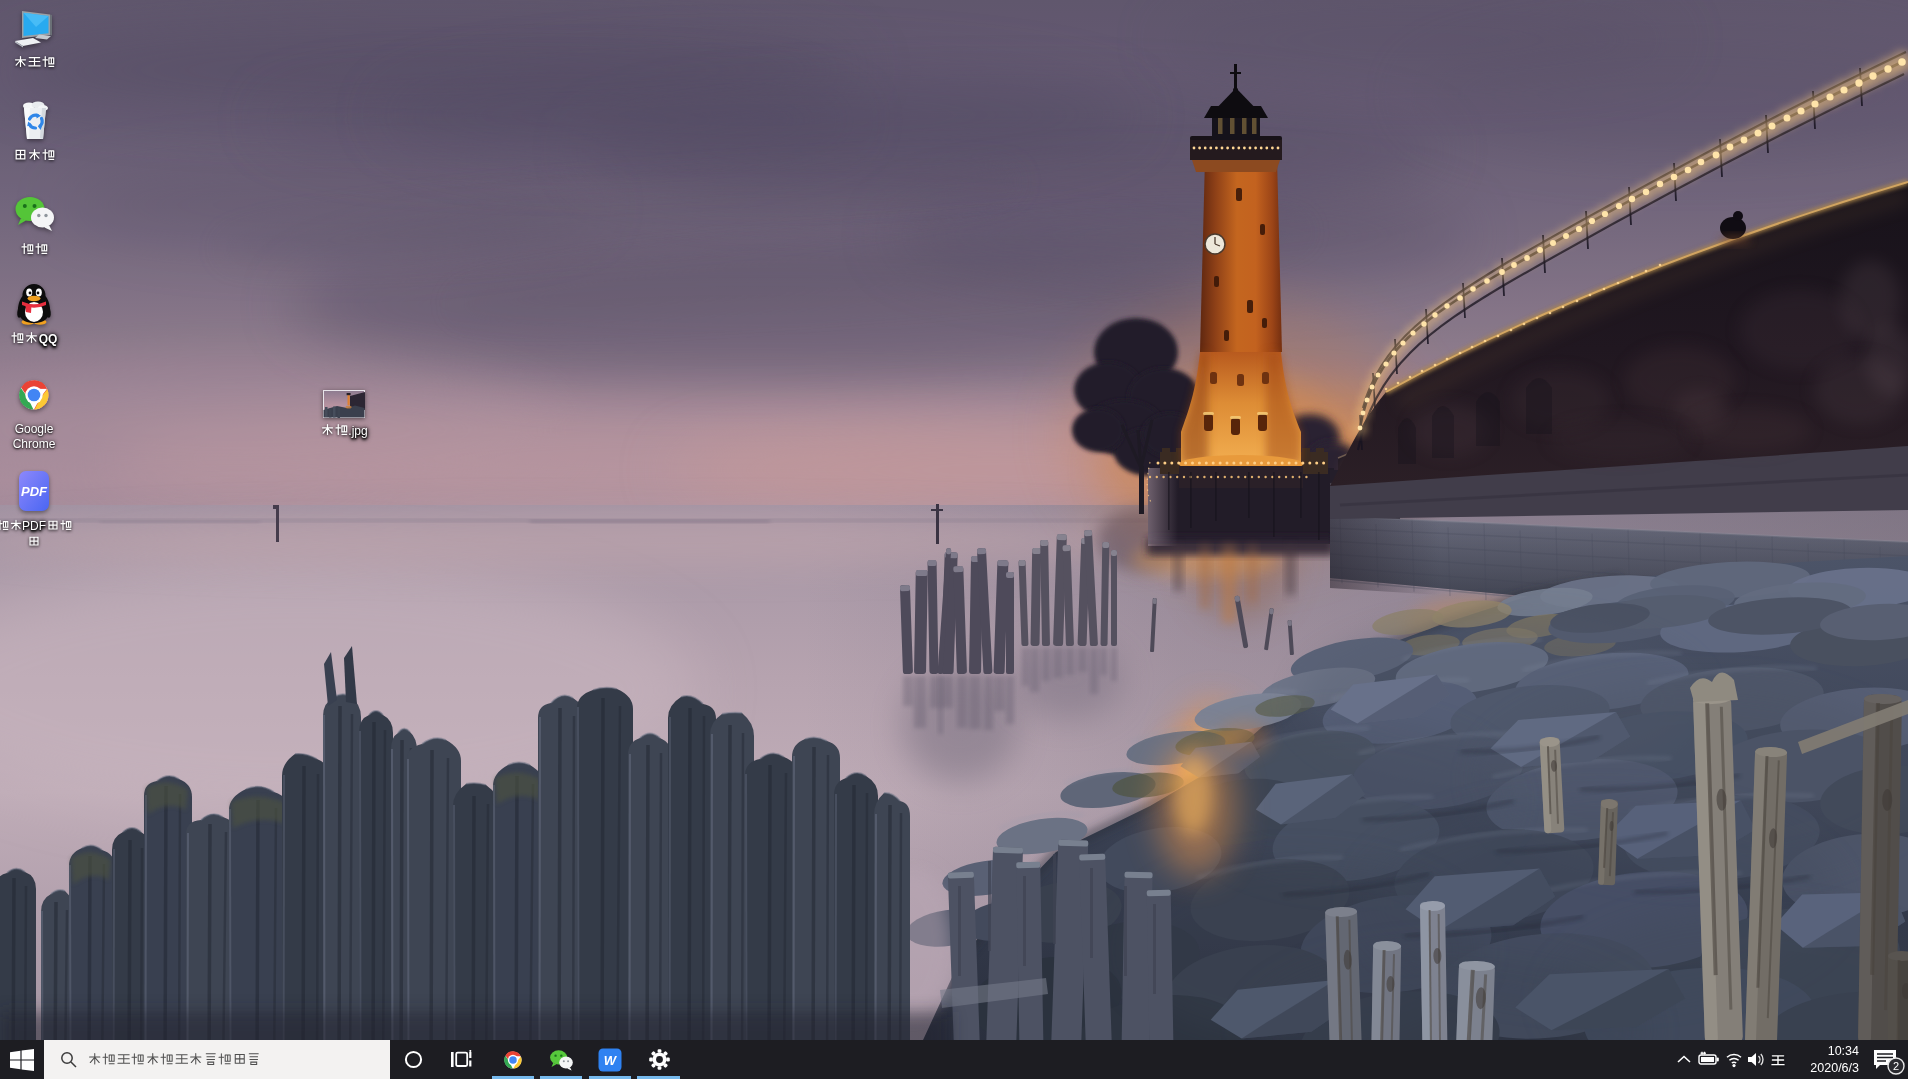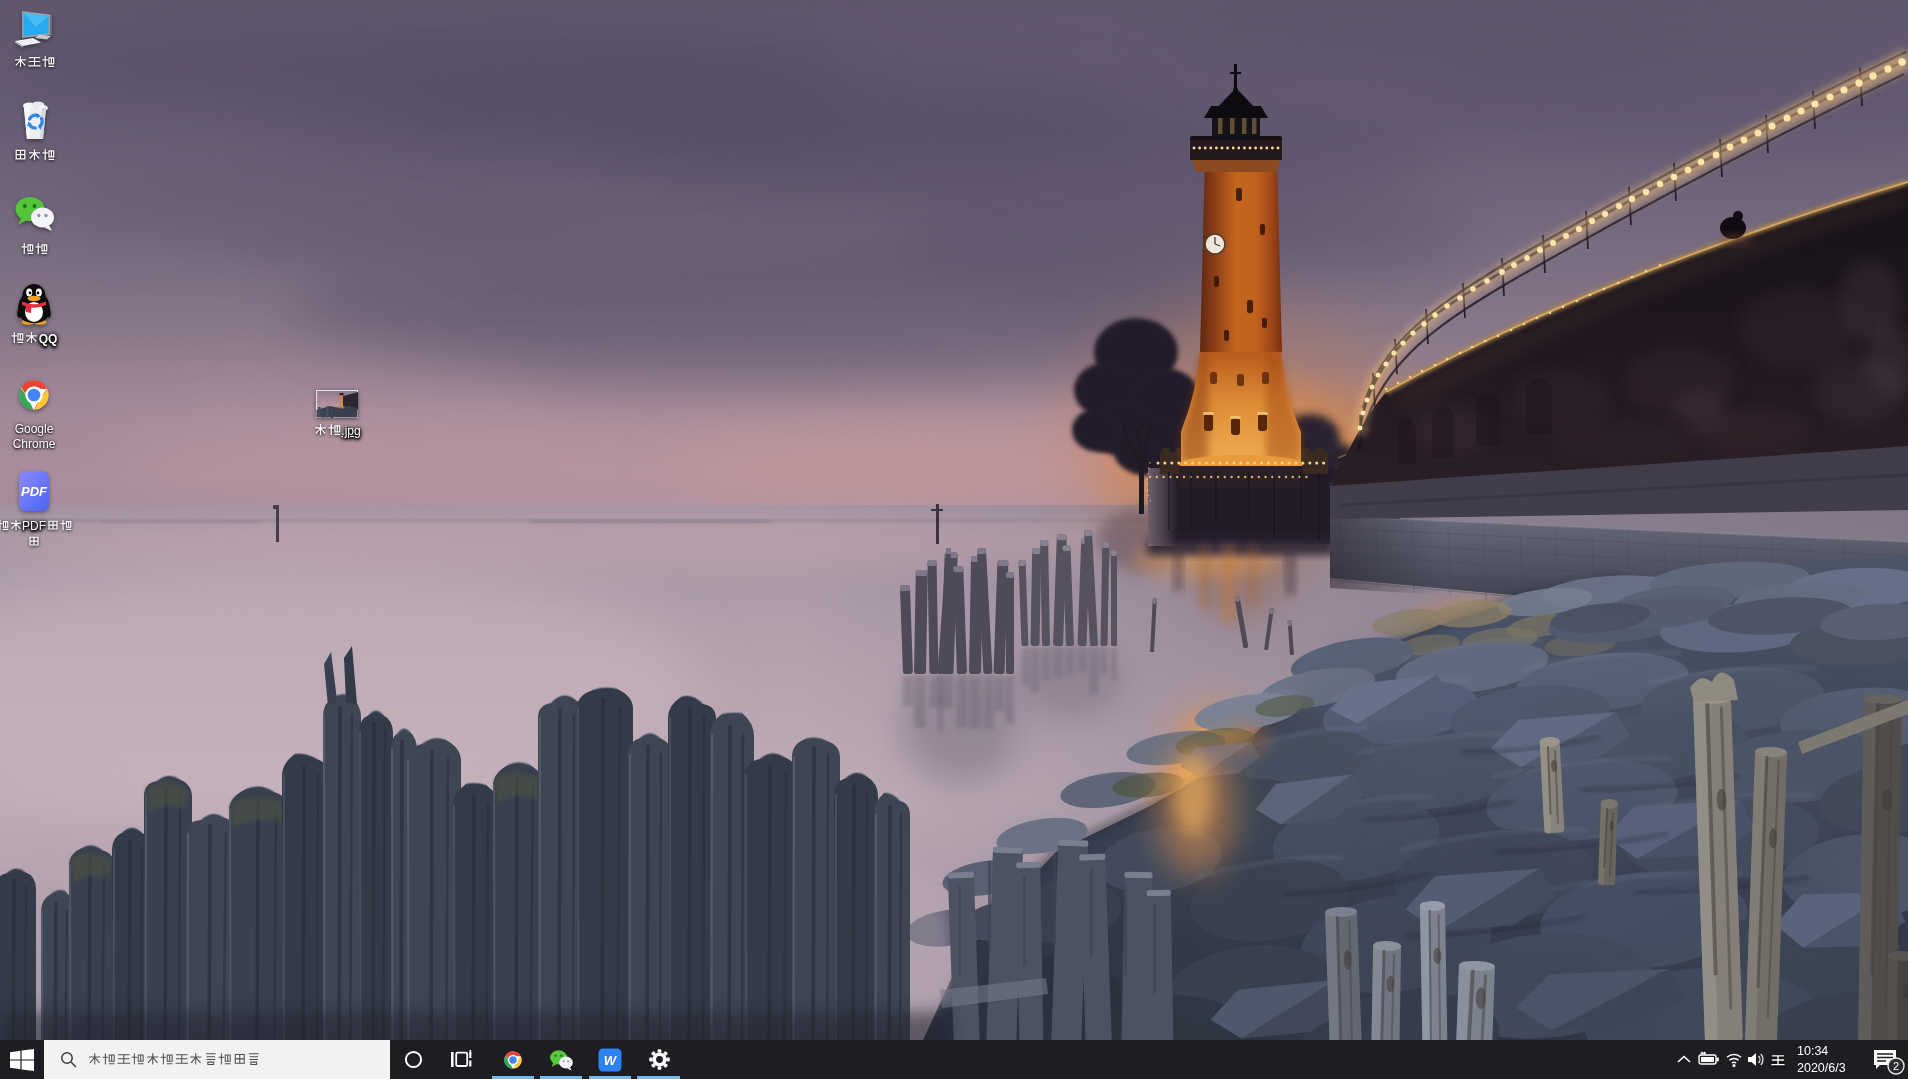--- a/index.html
+++ b/index.html
@@ -1074,21 +1074,21 @@
         <use href="#ge"></use>
       </svg><svg class="cjk" width="12" height="12" viewBox="0 0 12 12" style="color:#fff">
         <use href="#gd"></use>
       </svg><span>PDF</span><svg class="cjk" width="12" height="12" viewBox="0 0 12 12" style="color:#fff">
         <use href="#gb"></use>
       </svg><svg class="cjk" width="12" height="12" viewBox="0 0 12 12" style="color:#fff">
         <use href="#ge"></use>
       </svg><br><svg class="cjk" width="12" height="12" viewBox="0 0 12 12" style="color:#fff">
         <use href="#gb"></use>
       </svg></div></div>
-<div class="icon" style="left:295px;top:390px;text-decoration:underline;">
+<div class="icon" style="left:302px;top:390px;">
 <svg width="42" height="28" viewBox="0 0 42 28" style="filter:drop-shadow(0 1px 2px rgba(0,0,0,.5))">
 <defs>
         <linearGradient id="thg" x1="0" y1="0" x2="0" y2="1">
 <stop offset="0" stop-color="#8d7b90"></stop>
           <stop offset=".55" stop-color="#b792a0"></stop>
           <stop offset="1" stop-color="#9c8a9a"></stop>
         </linearGradient>
       </defs>
 <rect x="0.5" y="0.5" width="41" height="27" fill="url(#thg)" stroke="#e8e4ea" stroke-width="1"></rect>
 <rect x="24.5" y="5" width="2.2" height="10" fill="#e08030"></rect>
@@ -1211,19 +1211,19 @@
 <path d="M6.8,12 A3.6,3.6 0 0 1 11.2,12" stroke-width="1.5"></path>
 <circle cx="9" cy="14.6" r="1.6" fill="#fff" stroke="none"></circle>
 </svg>
 <svg class="tray" style="left:1746px;top:11px" width="20" height="17" viewBox="0 0 20 17">
 <path d="M2,6 L5.5,6 L10,2 L10,15 L5.5,11 L2,11 Z" fill="#fff"></path>
 <path d="M12.5,5 A5,5 0 0 1 12.5,12 M14.8,3 A8,8 0 0 1 14.8,14" stroke="#fff" stroke-width="1.4" fill="none" opacity=".85"></path>
 </svg>
 <div class="tray glyphs" style="left:1770px;top:12px"><svg class="cjk" width="14" height="14" viewBox="0 0 12 12" style="color:#fff">
         <use href="#ga"></use>
       </svg></div>
-<div class="tray" style="left:1797px;top:3px;width:62px;text-align:left;font-size:12.5px;line-height:17px">10:34<br>2020/6/3</div>
+<div class="tray" style="left:1797px;top:3px;width:62px;text-align:right;font-size:12.5px;line-height:17px">10:34<br>2020/6/3</div>
 <svg class="tray" style="left:1872px;top:8px" width="34" height="28" viewBox="0 0 34 28">
 <path d="M2,2 L24,2 L24,17 L8,17 L4,21 L4,17 L2,17 Z" fill="#fff"></path>
 <path d="M5,6 H21 M5,9.5 H21 M5,13 H14" stroke="#1d1d22" stroke-width="1.6"></path>
 <circle cx="24" cy="18" r="8" fill="#2b2b30" stroke="#e8e8e8" stroke-width="1.4"></circle>
 <text x="24" y="22" font-size="11" fill="#fff" text-anchor="middle" font-family="Liberation Sans">2</text>
 </svg>
 </div>
 </body></html>

